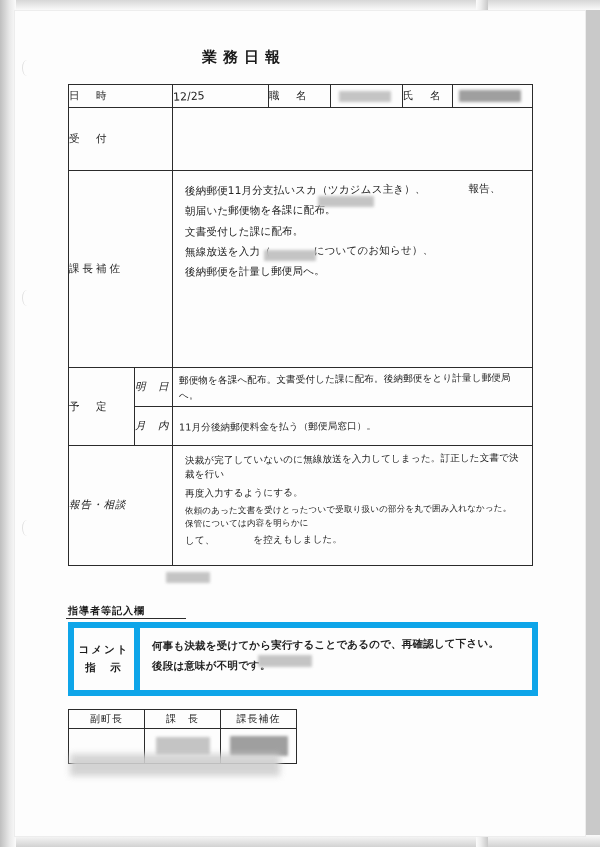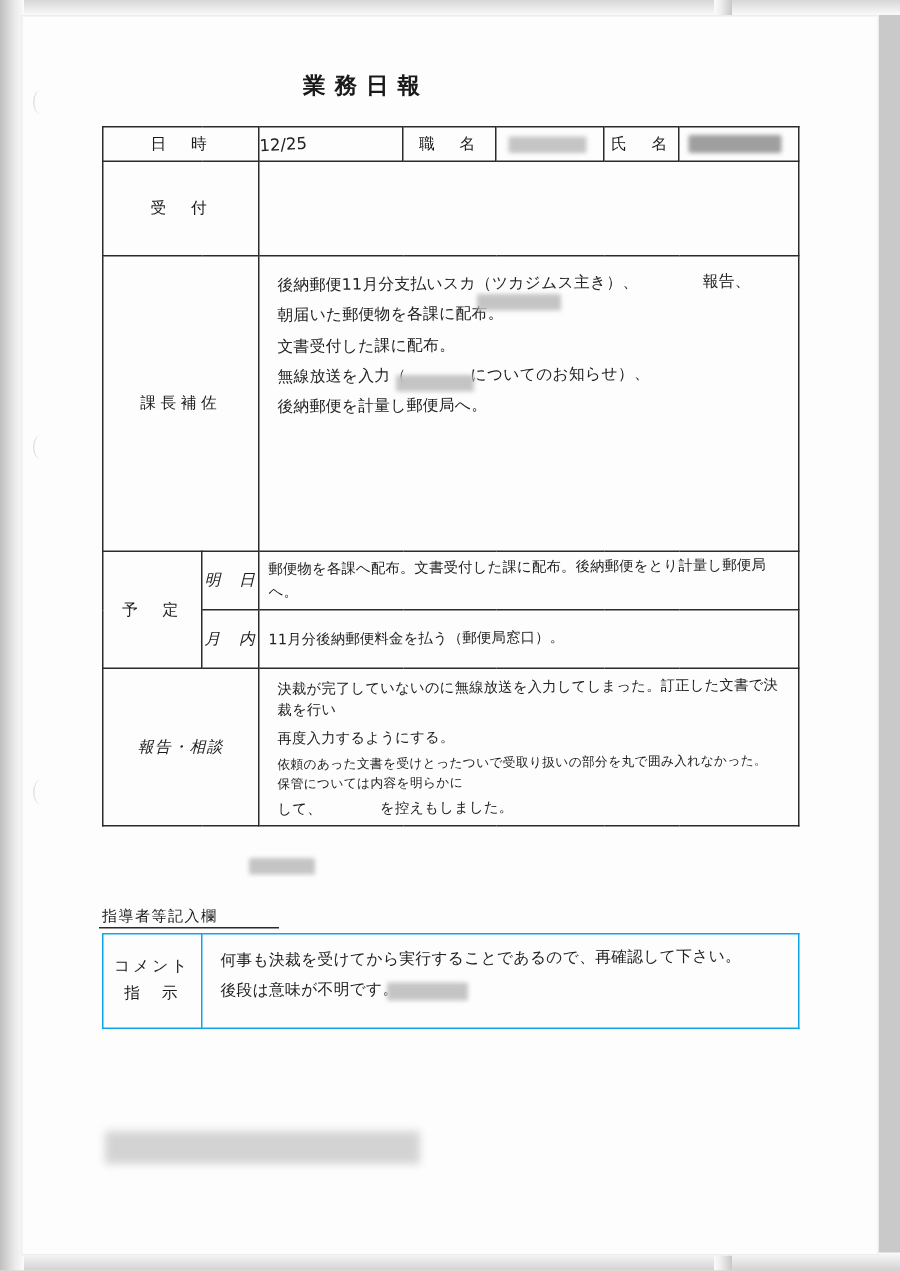--- a/index.html
+++ b/index.html
@@ -10,21 +10,21 @@
   body {
     width: 600px;
     height: 847px;
     font-family: "Liberation Sans", sans-serif;
     overflow: hidden;
   }
   .page {
     position: relative;
     width: 488px;
     height: 847px;
-    background: #fef9c3;
+    background: #d946ef;
     box-sizing: border-box;
   }
   
   .sheet {
     position: absolute;
     left: 14px;
     top: 10px;
     width: 572px;
     height: 827px;
     background: #fdfdfd;
@@ -87,21 +87,20 @@
   }
   table.form td {
     border: 1px solid #2b2b2b;
     padding: 0;
     vertical-align: middle;
     font-family: "Liberation Serif", serif;
     font-size: 10.5px;
     color: #1c1c1c;
   }
   .lbl {
-    text-align: center;
     letter-spacing: 3px;
     font-size: 10.5px;
     color: #1c1c1c;
   }
   .lbl-sm { letter-spacing: 1px; font-size: 9.5px; font-style: italic; }
 
   
   .hw {
     font-family: "DejaVu Sans", sans-serif;
     font-size: 10.5px;
@@ -128,44 +127,46 @@
 
   
   .sup-label {
     position: absolute;
     left: 68px;
     top: 604px;
     font-family: "Liberation Serif", serif;
     font-size: 10px;
     color: #1c1c1c;
     letter-spacing: 1px;
+    font-weight: bold;
   }
   .sup-underline {
     position: absolute;
     left: 66px;
     top: 618px;
     width: 120px;
     height: 1px;
     background: #2b2b2b;
   }
   table.sup {
     position: absolute;
     left: 68px;
     top: 622px;
     width: 464px;
     border-collapse: collapse;
     table-layout: fixed;
   }
   table.sup td {
-    border: 1px solid #0ea5e9;
+    border: 6px solid #0ea5e9;
     padding: 0;
     vertical-align: middle;
     font-family: "Liberation Serif", serif;
     font-size: 10.5px;
     color: #1c1c1c;
+    font-weight: bold;
   }
   .stack-lbl {
     text-align: center;
     line-height: 1.7;
     letter-spacing: 2px;
     font-size: 10px;
   }
 
   table.sign {
     position: absolute;
@@ -279,21 +280,21 @@
     <tr>
       <td class="lbl lbl-sm" style="height:38px">月　内</td>
       <td colspan="5" style="vertical-align:middle">
         <span class="hw" style="font-size:9.5px">11月分後納郵便料金を払う（郵便局窓口）。</span>
       </td>
     </tr>
 
     <tr>
       <td class="lbl lbl-sm" colspan="2" style="height:86px">報告・相談</td>
       <td colspan="5" style="vertical-align:top">
-        <div style="padding:4px 6px 1px 6px">
+        <div style="padding:4px 6px 16px 6px">
           <span class="hw tight" style="font-size:9.5px">決裁が完了していないのに無線放送を入力してしまった。訂正した文書で決裁を行い</span>
           <span class="hw tight" style="font-size:9.5px">再度入力するようにする。</span>
           <span class="hw tight" style="font-size:8.5px">依頼のあった文書を受けとったついで受取り扱いの部分を丸で囲み入れなかった。保管については内容を明らかに</span>
           <span class="hw tight" style="font-size:9.5px">して、　　　　を控えもしました。</span>
         </div>
       </td>
     </tr>
   </tbody>
     </table>
 
@@ -319,14 +320,37 @@
         <div style="padding:6px 6px 0 6px">
           <span class="hw">何事も決裁を受けてから実行することであるので、再確認して下さい。</span>
           <span class="hw">後段は意味が不明です。</span>
         </div>
       </td>
     </tr>
   </tbody>
     </table>
   <div style="position:absolute;left:258px;top:655px;width:54px;height:12px;" class="redact"></div>
 
+  <table class="sign">
+    <colgroup>
+      <col style="width:76px">
+      <col style="width:76px">
+      <col style="width:76px">
+    </colgroup>
+    <tbody>
+        <tr>
+      <td>副町長</td>
+      <td>課　長</td>
+      <td>課長補佐</td>
+    </tr>
+    <tr>
+      <td class="body"></td>
+      <td class="body">
+        <span class="redact" style="width:54px;height:18px;"></span>
+      </td>
+      <td class="body">
+        <span class="redact dark" style="width:58px;height:20px;"></span>
+      </td>
+    </tr>
+  </tbody>
+    </table>
   <div class="smudge"></div>
 </div>
 
 </body></html>

